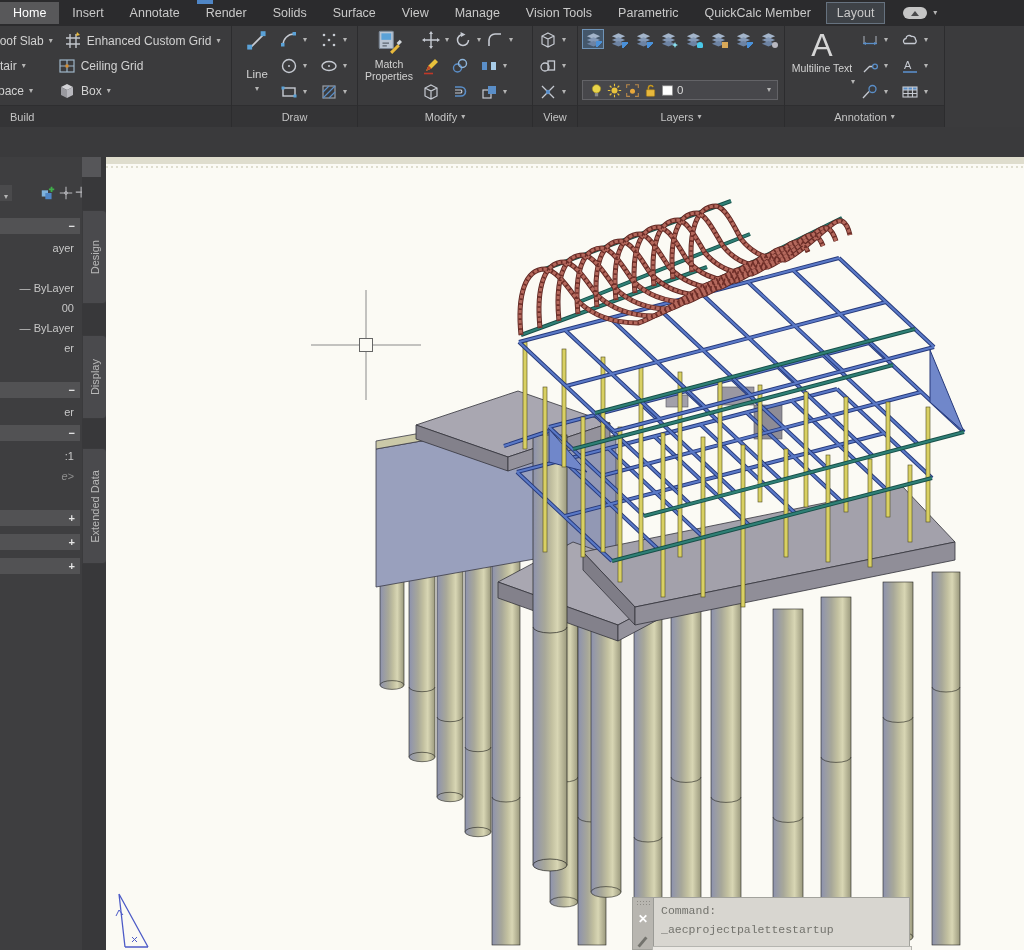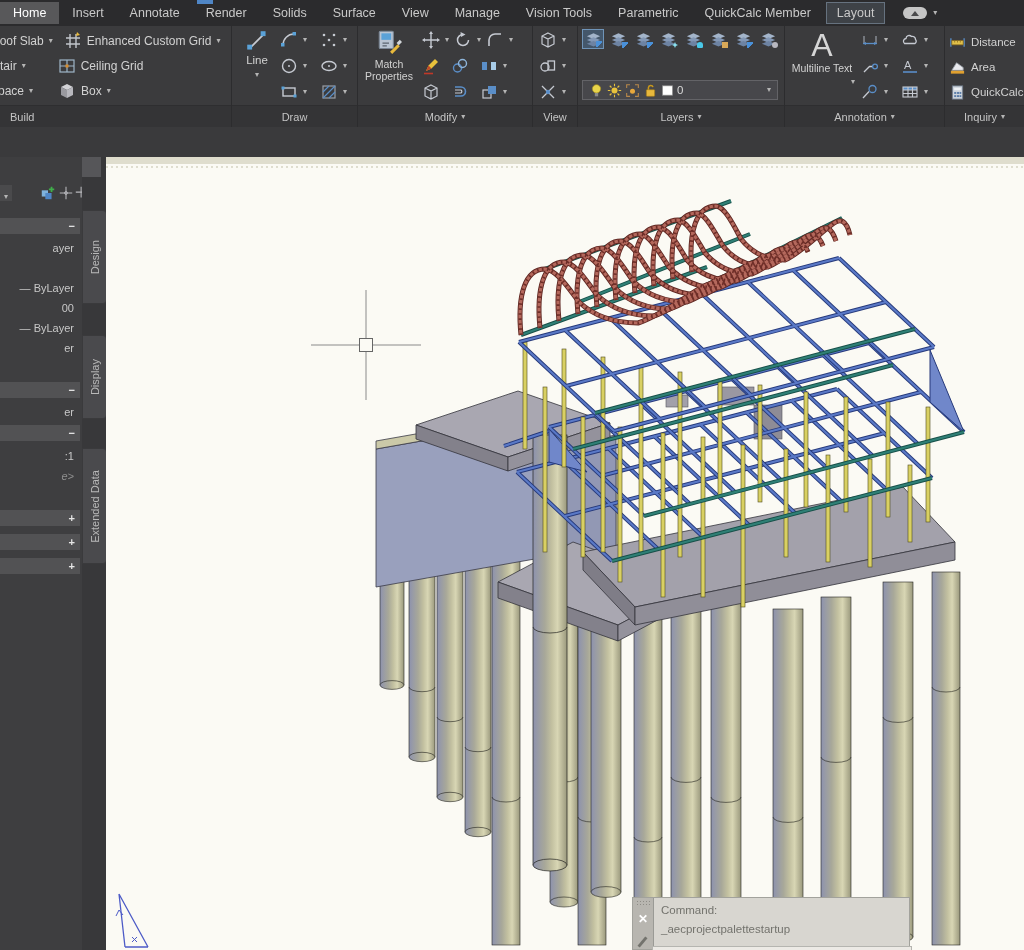--- a/index.html
+++ b/index.html
@@ -66,21 +66,21 @@
   
   #cmdwin{left:526px;top:740px;width:278px;height:53px;background:#d8d6d0;
           border:1px solid #a2a29c;box-sizing:border-box;display:flex;}
   #cmdgrip{width:20px;background:#b8b6b0;border-right:1px solid #9a9a95;position:relative;}
   #cmdgrip .dots{position:absolute;left:3px;top:2px;width:14px;height:6px;
     background-image:radial-gradient(#8e8c86 1px,transparent 1px);background-size:3px 3px;}
   #cmdclose{position:absolute;left:0;top:14px;width:20px;text-align:center;color:#fff;
             font-size:12px;font-weight:bold;}
   #cmdwrench{position:absolute;left:4px;top:36px;width:11px;height:14px;}
   #cmdwrench div{width:3px;height:12px;background:#73736d;transform:rotate(40deg);margin:2px auto;}
-  #cmdtext{flex:1;padding:3px 7px;font-family:Liberation Sans, sans-serif;
+  #cmdtext{flex:1;padding:3px 7px;font-family:Liberation Mono, monospace;
            font-size:11.5px;line-height:19px;color:#73736d;white-space:pre;}
   #cmdsub{left:546px;top:789px;width:258px;height:4px;background:#eceae5;border:1px solid #b5b5b0;}
   svg{display:block;}
   text{font-family:"Liberation Sans",sans-serif;}
 </style>
 </head>
 <body>
 
 <div id="stage">
 
@@ -330,21 +330,21 @@
       <div class="pfooter leftal">
         <span>Build</span>
       </div>
     </div>
 
     <div class="panel" style="left:232px;width:126px">
       <div class="bigbtn" style="left:4px;top:4px;width:42px">
         <svg class="ic" width="22" height="22">
             <use href="#s-line"></use>
           </svg>
-        <span style="font-size:11.5px;margin-top:2px">Line</span>
+        <span style="font-size:11.5px;margin-top:16px">Line</span>
         <span class="caret" style="margin-top:5px"></span>
       </div>
       <div class="brow" style="left:48px;top:3px">
         <svg class="ic" width="18" height="18">
             <use href="#s-arc"></use>
           </svg>
         <span class="caret"></span>
         <svg class="ic" width="18" height="18" style="margin-left:8px">
             <use href="#s-points"></use>
           </svg>
@@ -559,44 +559,20 @@
             <use href="#s-table"></use>
           </svg>
         <span class="caret"></span>
       </div>
       <div class="pfooter">
         <span>Annotation</span>
           <span class="caret"></span>
       </div>
     </div>
 
-    <div class="panel" style="left:945px;width:79px;border-right:none">
-      <div class="brow" style="left:4px;top:5px">
-        <svg class="ic" width="17" height="17">
-            <use href="#s-ruler"></use>
-          </svg>
-        <span class="rlabel" style="font-size:11.5px">Distance</span>
-      </div>
-      <div class="brow" style="left:4px;top:30px">
-        <svg class="ic" width="17" height="17">
-            <use href="#s-area"></use>
-          </svg>
-        <span class="rlabel" style="font-size:11.5px">Area</span>
-      </div>
-      <div class="brow" style="left:4px;top:55px">
-        <svg class="ic" width="17" height="17">
-            <use href="#s-calc"></use>
-          </svg>
-        <span class="rlabel" style="font-size:11.5px">QuickCalc</span>
-      </div>
-      <div class="pfooter">
-        <span>Inquiry</span>
-          <span class="caret"></span>
-      </div>
-    </div>
   </div>
 
   <div id="gapstrip" class="abs"></div>
 
   <div id="workspace" class="abs">
 
     <div id="palette" class="abs">
       <div class="pal-icons abs">
         <span class="pal-stub caret"></span>
         <svg class="ic abs" style="left:40px;top:0" width="16" height="16">

